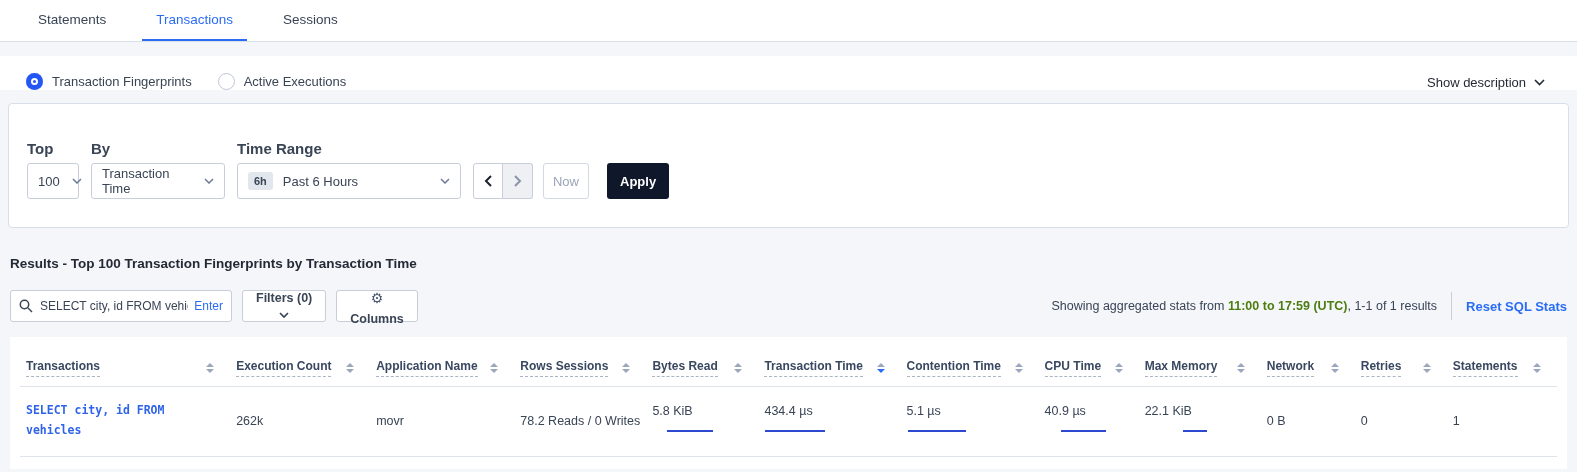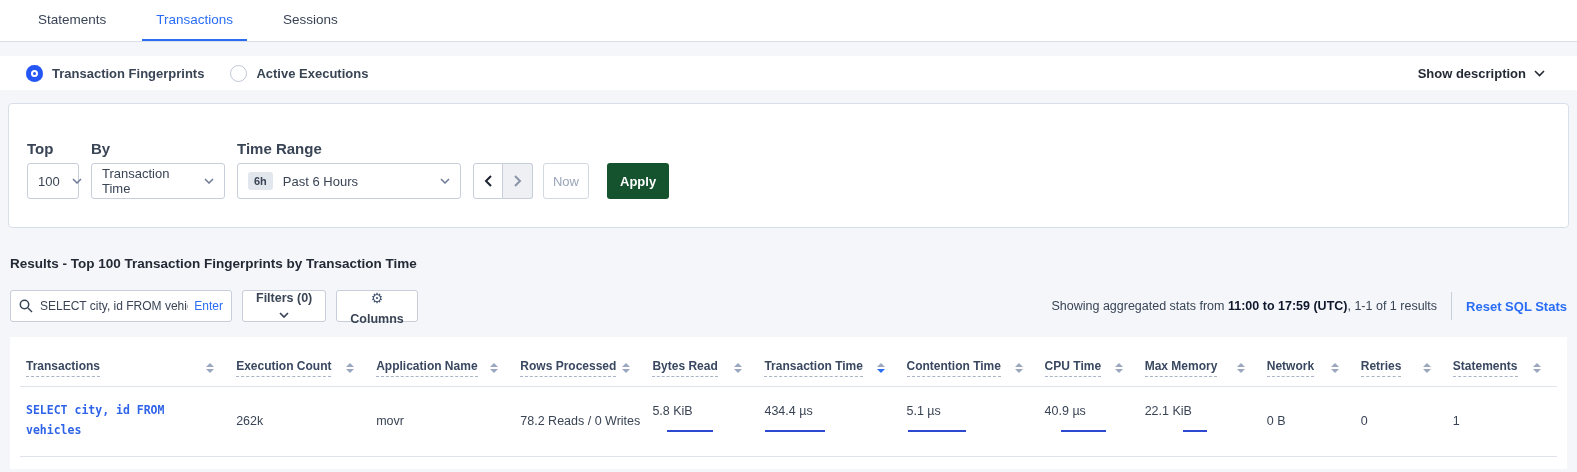--- a/index.html
+++ b/index.html
@@ -31,23 +31,22 @@
     border-bottom: 2px solid transparent;
   }
   .tab.active { color: #2a6df4; border-bottom-color: #2a6df4; }
 
   
   .viewbar {
     background: #fff;
     height: 34px;
     margin-top: 14px;
     display: flex;
-    align-items: center;
+    align-items: flex-end;
     padding: 0 32px 0 26px;
-    font-weight: bold;
   }
   .radio-opt { display: flex; align-items: center; margin-right: 26px; cursor: pointer; }
   .radio-circle {
     width: 17px; height: 17px; border-radius: 50%;
     border: 1px solid #c0c6d5; background: #fff;
     margin-right: 9px; flex: 0 0 auto;
   }
   .radio-circle.checked {
     border: none;
     background: #2456f5;
@@ -90,21 +89,21 @@
   }
   .arrow-btn.prev { border-radius: 3px 0 0 3px; }
   .arrow-btn.next { border-radius: 0 3px 3px 0; border-left: none; background: #eef0f4; cursor: default; }
   .now-btn {
     height: 36px; width: 46px; border: 1px solid #d3d8e1; border-radius: 3px;
     background: #fff; color: #9aa5b8; font-size: 13px; margin-right: 18px; cursor: default;
     font-family: "Liberation Sans", sans-serif;
   }
   .apply-btn {
     height: 36px; padding: 0 13px; border: none; border-radius: 3px;
-    background: #14532d; color: #fff; font-size: 13px; font-weight: bold; cursor: pointer;
+    background: #0f172a; color: #fff; font-size: 13px; font-weight: bold; cursor: pointer;
     font-family: "Liberation Sans", sans-serif;
   }
 
   
   .results-heading {
     margin: 28px 0 0 10px;
     font-size: 13.5px; font-weight: bold; color: #242a35;
   }
   .controls-row {
     display: flex; align-items: center;
@@ -122,21 +121,21 @@
   }
   .enter-hint { font-size: 12px; color: #2a6df4; margin-left: 6px; flex: 0 0 auto; }
   .toolbar-btn {
     height: 32px; border: 1px solid #c7cdd9; border-radius: 3px; background: #fff;
     display: flex; align-items: center; gap: 7px; padding: 0 13px;
     font-size: 12.5px; font-weight: bold; color: #394455; margin-left: 10px; cursor: pointer; flex-direction: column;
   }
   .gear-glyph { font-size: 14px; font-weight: normal; color: #475872; line-height: 1; }
   .controls-right { margin-left: auto; display: flex; align-items: center; }
   .stats-text { font-size: 12.5px; color: #394455; white-space: nowrap; }
-  .stats-text b { color: #0f172a; text-align: center; }
+  .stats-text b { color: #4d7c0f; text-align: center; }
   .v-divider { width: 1px; height: 28px; background: #c7cdd9; margin: 0 14px; }
   .reset-link { font-size: 13px; font-weight: bold; color: #2a6df4; cursor: pointer; white-space: nowrap; }
 
   
   .table-card {
     background: #fff;
     margin: 15px 10px 0 10px;
     padding: 12px 10px 12px 10px;
   }
   table { border-collapse: collapse; width: 100%; table-layout: fixed; }
@@ -321,21 +320,21 @@
             <div class="th-inner">
           <span class="th-label">Application Name</span>
           <span class="sort-icon">
                 <span class="sort-up"></span>
                 <span class="sort-down"></span>
               </span>
         </div>
           </th>
         <th>
             <div class="th-inner">
-          <span class="th-label">Rows Processed</span>
+          <span class="th-label">Rows Sessions</span>
           <span class="sort-icon">
                 <span class="sort-up"></span>
                 <span class="sort-down"></span>
               </span>
         </div>
           </th>
         <th>
             <div class="th-inner">
           <span class="th-label">Bytes Read</span>
           <span class="sort-icon">

